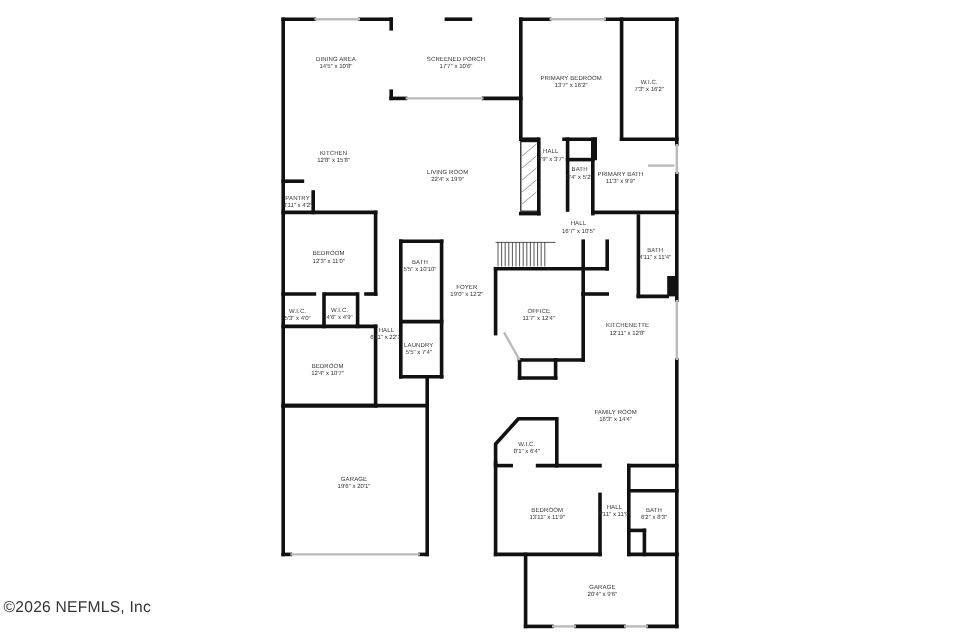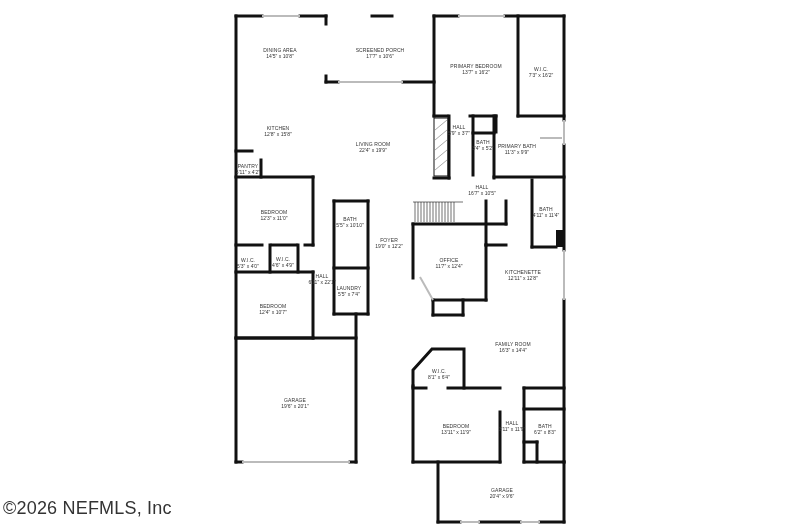--- a/index.html
+++ b/index.html
@@ -1,21 +1,21 @@
 <!DOCTYPE html>
 <html><head>
   <meta charset="utf-8">
   <style>
     html, body { margin: 0; padding: 0; background: #ffffff; }
     body { width: 800px; height: 530px; position: relative; overflow: hidden; font-family: "Liberation Sans", sans-serif; }
     #plan { position: absolute; left: 0; top: 0; width: 800px; height: 530px; }
     .room-label { position: absolute; transform: translate(-50%, -50%); text-align: center; color: #333; line-height: 1.25; white-space: nowrap; }
     .room-name { font-size: 5px; letter-spacing: 0.1px; text-transform: uppercase; display: block; }
     .room-dim { font-size: 5px; display: block; }
-    .copyright { position: absolute; left: 3px; top: 498px; font-size: 18px; color: #333; letter-spacing: 0.2px; font-family: "Liberation Sans", sans-serif; }
+    .copyright { position: absolute; left: 3px; top: 498px; font-size: 13px; color: #333; letter-spacing: 0.2px; font-family: "Liberation Sans", sans-serif; }
   </style>
 </head>
 <body>
 
 <svg id="plan" viewBox="0 0 800 530" xmlns="http://www.w3.org/2000/svg">
   <g stroke="#111" stroke-width="3" fill="none" stroke-linecap="square">
 
     <line x1="236" y1="16" x2="236" y2="462"></line>
     <line x1="236" y1="16" x2="262" y2="16"></line>
     <line x1="300" y1="16" x2="326" y2="16"></line>

